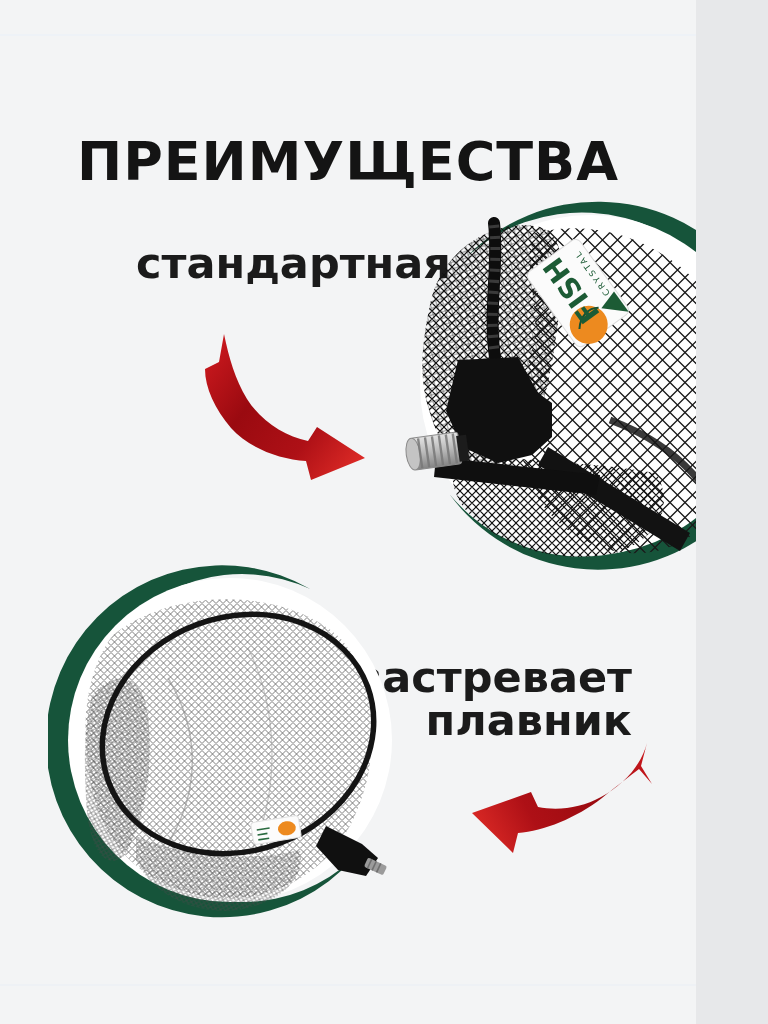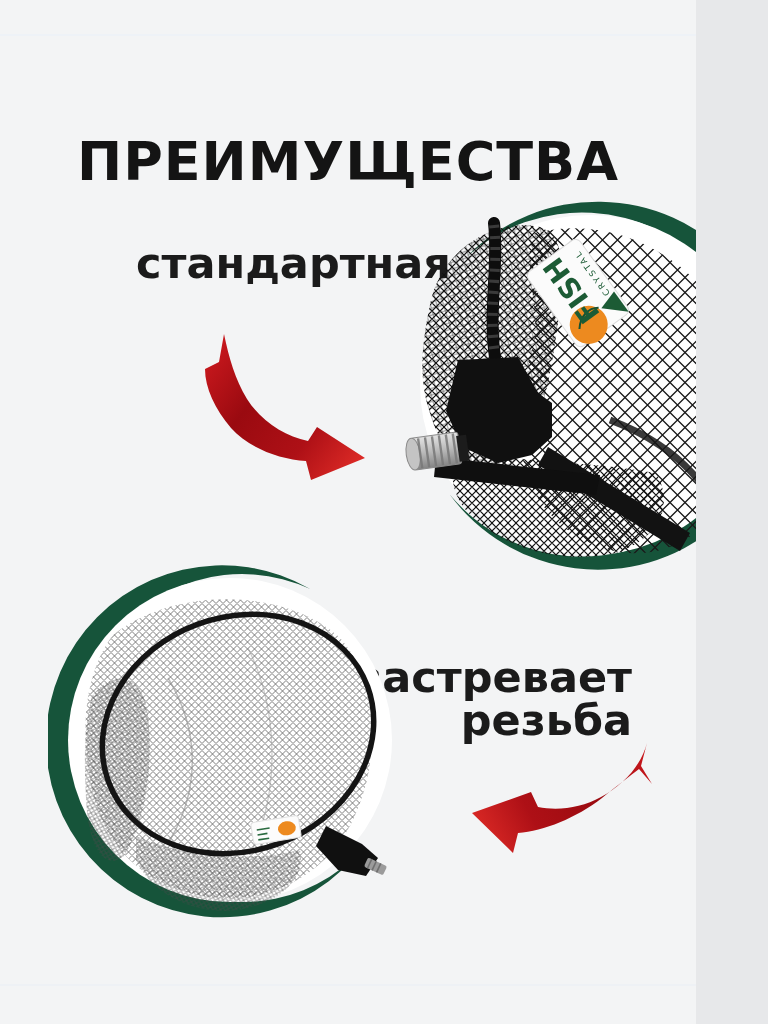--- a/index.html
+++ b/index.html
@@ -28,21 +28,21 @@
   <div class="seam bottom"></div>
 
   <h1 class="title">ПРЕИМУЩЕСТВА</h1>
 
   <div class="caption c1">
     <span>стандартная</span>
   </div>
 
   <div class="caption c2">
     <span>не застревает</span>
-    <span>резьба</span>
+    <span>плавник</span>
   </div>
 
   <svg class="vignette v-top" viewBox="0 0 380 380">
     <defs>
       <pattern id="netOpen" width="15" height="15" patternUnits="userSpaceOnUse">
         <path d="M0 7.5 L7.5 0 L15 7.5 L7.5 15 Z" fill="none" stroke="#191919" stroke-width="1.3"></path>
       </pattern>
       <pattern id="netDense" width="8" height="8" patternUnits="userSpaceOnUse">
         <path d="M0 4 L4 0 L8 4 L4 8 Z" fill="none" stroke="#101010" stroke-width="1.1"></path>
       </pattern>

